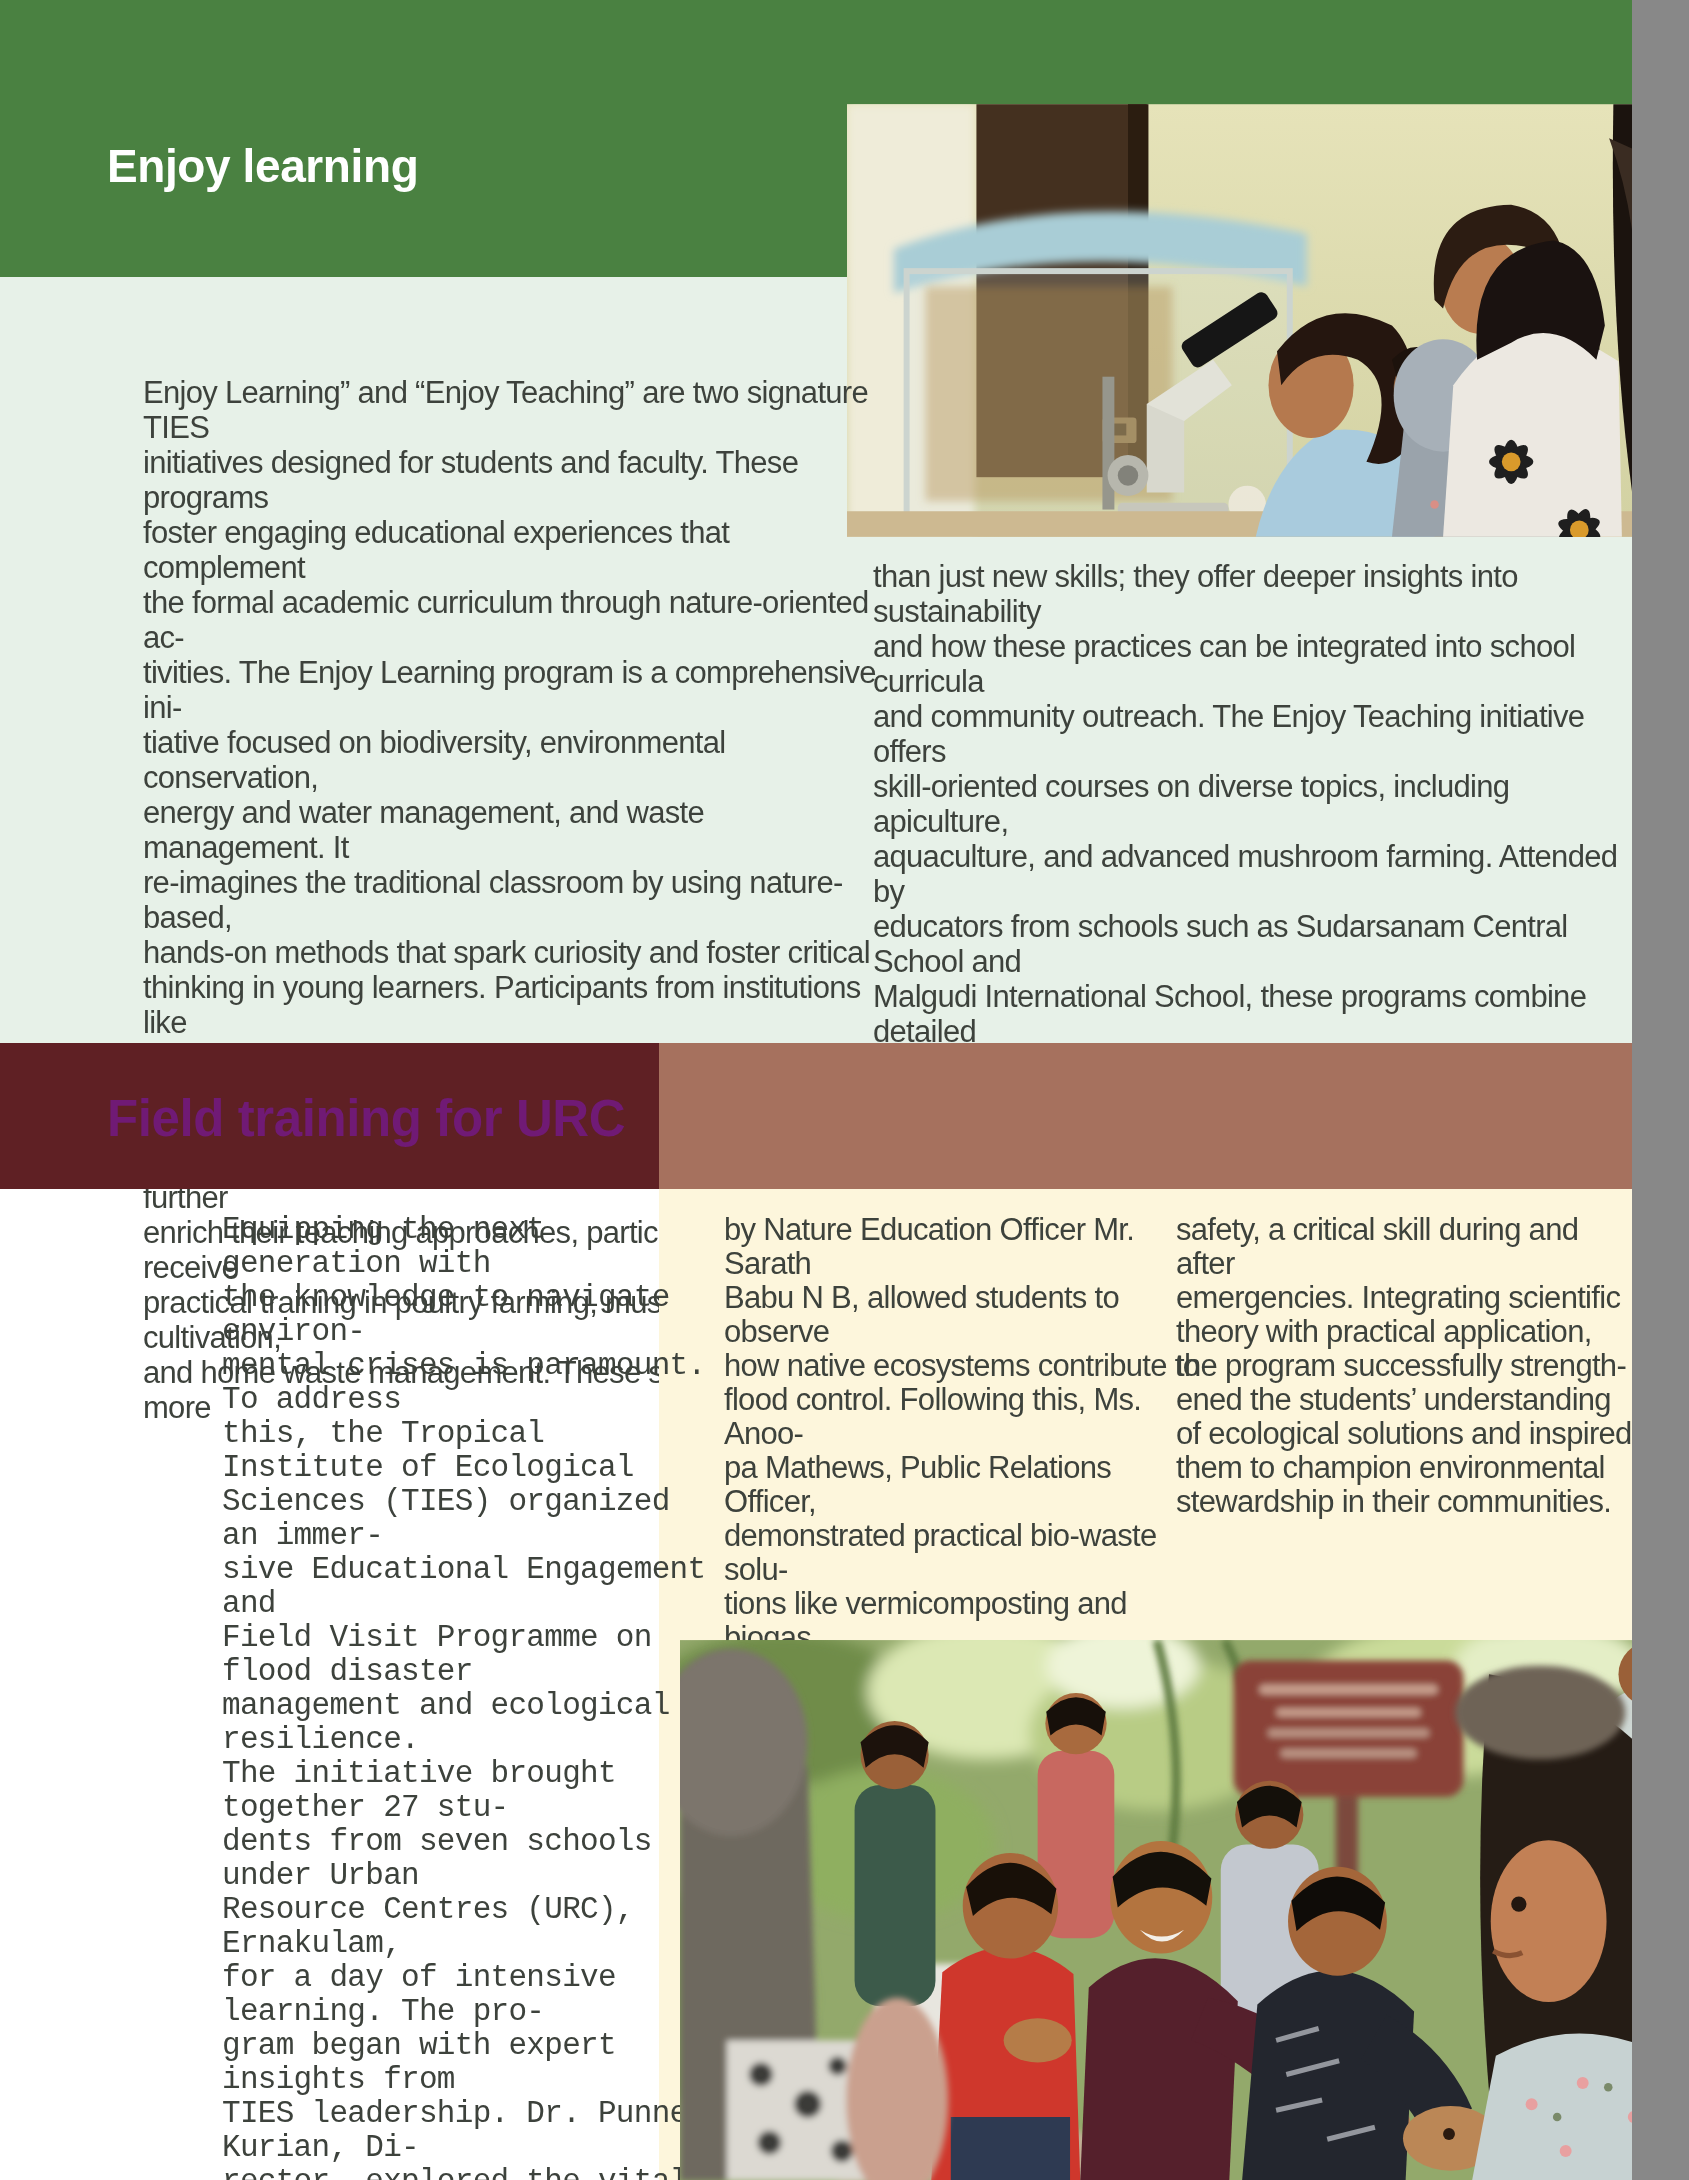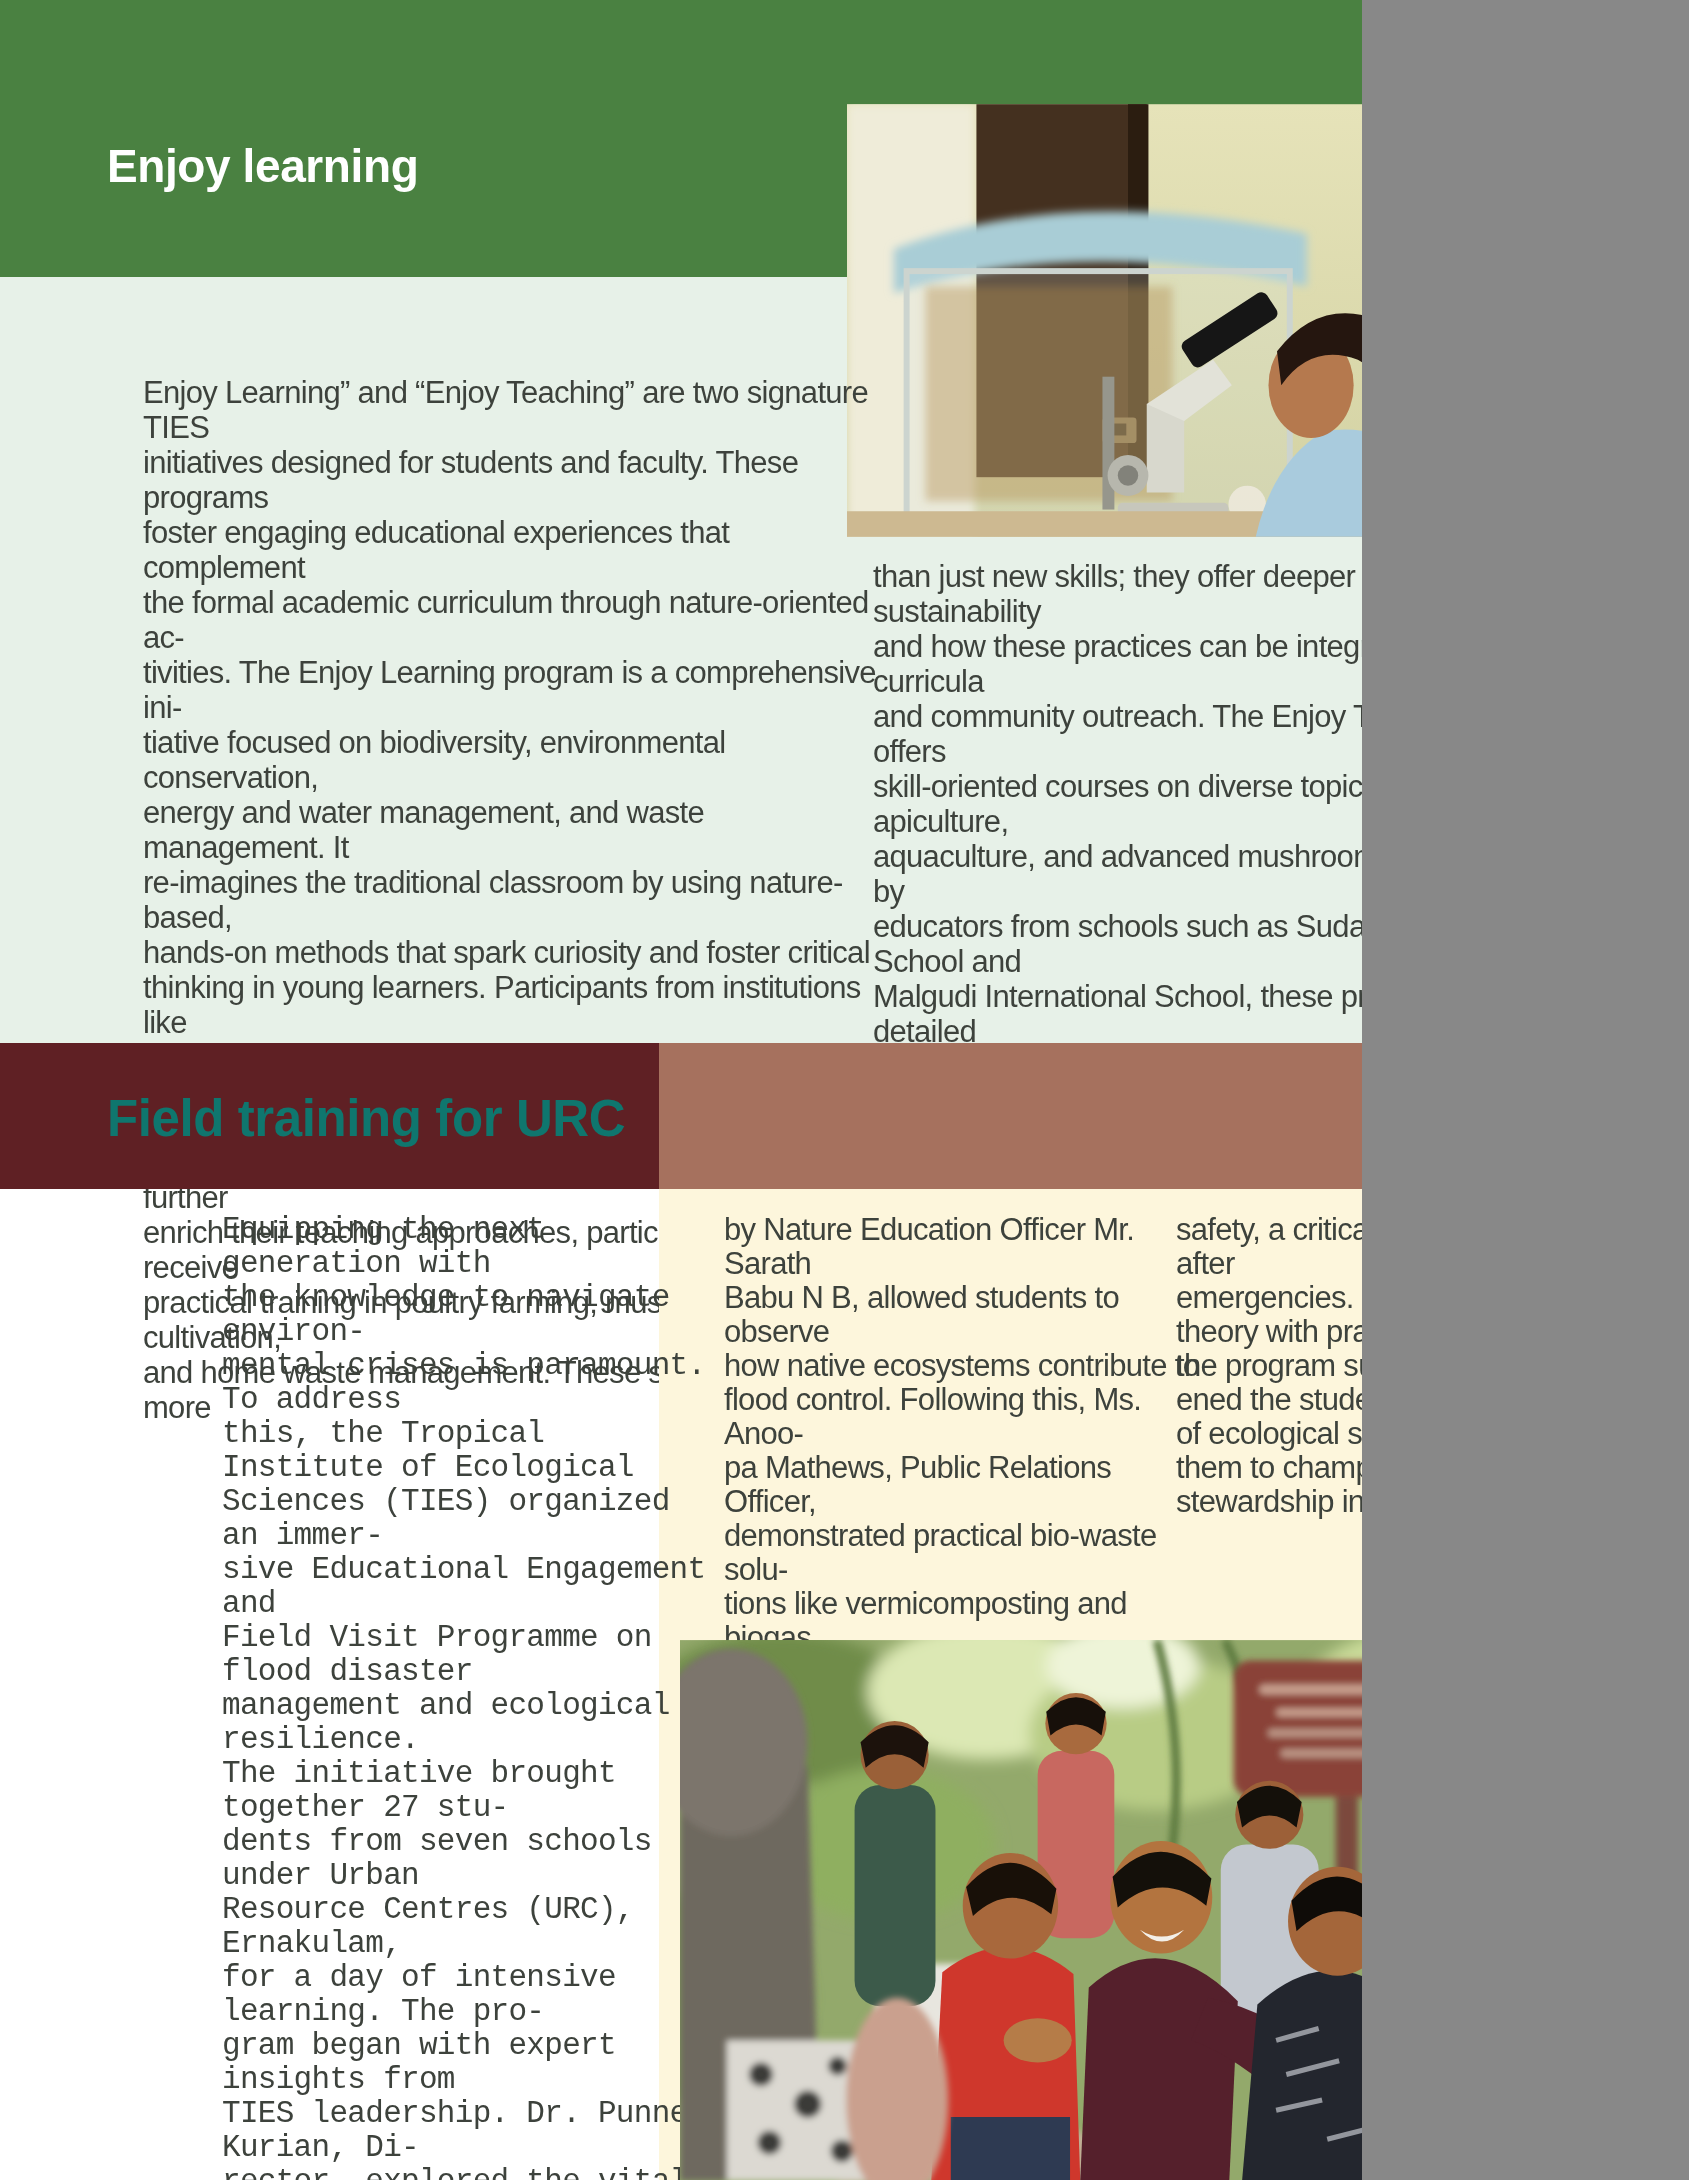--- a/index.html
+++ b/index.html
@@ -1,38 +1,38 @@
 <!DOCTYPE html>
 <html style="font-size:13.6px"><head>
 <meta charset="utf-8">
 <style>
   html,body{margin:0;padding:0;background:#888;}
   .page{
-    position:relative;width:1362px;height:2181px;background:#ffffff;
+    position:relative;width:1632px;height:2181px;background:#ffffff;
     font-family:"Liberation Sans",sans-serif;overflow:hidden;
   }
   
   .band-green{position:absolute;left:0;top:0;width:1690px;height:277px;background:#4a8141;}
   .mint{position:absolute;left:0;top:277px;width:1690px;height:767px;background:#e7f1e8;}
   .title-enjoy{
     position:absolute;left:107px;top:139px;font-size:46px;font-weight:bold;color:#ffffff;
     letter-spacing:-0.4px;
   }
   .photo1{position:absolute;left:847px;top:104px;width:843px;height:433px;overflow:hidden;}
   .bodycol{
     color:#3d423c;font-size:31px;letter-spacing:-0.7px;white-space:pre-line;
     position:absolute;
   }
   .enjoy-left{left:143px;top:375px;width:733px;line-height:35px;}
   .enjoy-right{left:849px;top:559px;width:750px;line-height:35px;margin-left:24px;}
   
   .band-maroon{position:absolute;left:0;top:1043px;width:1690px;height:146px;background:#a6715e;}
   .band-maroon-dark{position:absolute;left:0;top:0;width:659px;height:146px;background:#5f2024;}
   .title-field{
-    position:absolute;left:107px;top:1089px;font-size:51px;font-weight:bold;color:#0f766e;
+    position:absolute;left:107px;top:1089px;font-size:51px;font-weight:bold;color:#701a75;
     letter-spacing:-0.4px;
   }
   .cream{position:absolute;left:659px;top:1189px;width:1031px;height:991px;background:#fdf6dc;}
   .field-col1{left:222px;top:1213px;width:494px;line-height:34px;font-family:Liberation Mono, monospace;}
   .field-col2{left:692px;top:1213px;width:477px;line-height:34px;margin-left:32px;}
   .field-col3{left:1176px;top:1213px;width:460px;line-height:34px;}
   .photo2{position:absolute;left:680px;top:1640px;width:1010px;height:541px;overflow:hidden;}
   svg{display:block;}
 </style>
 </head>

